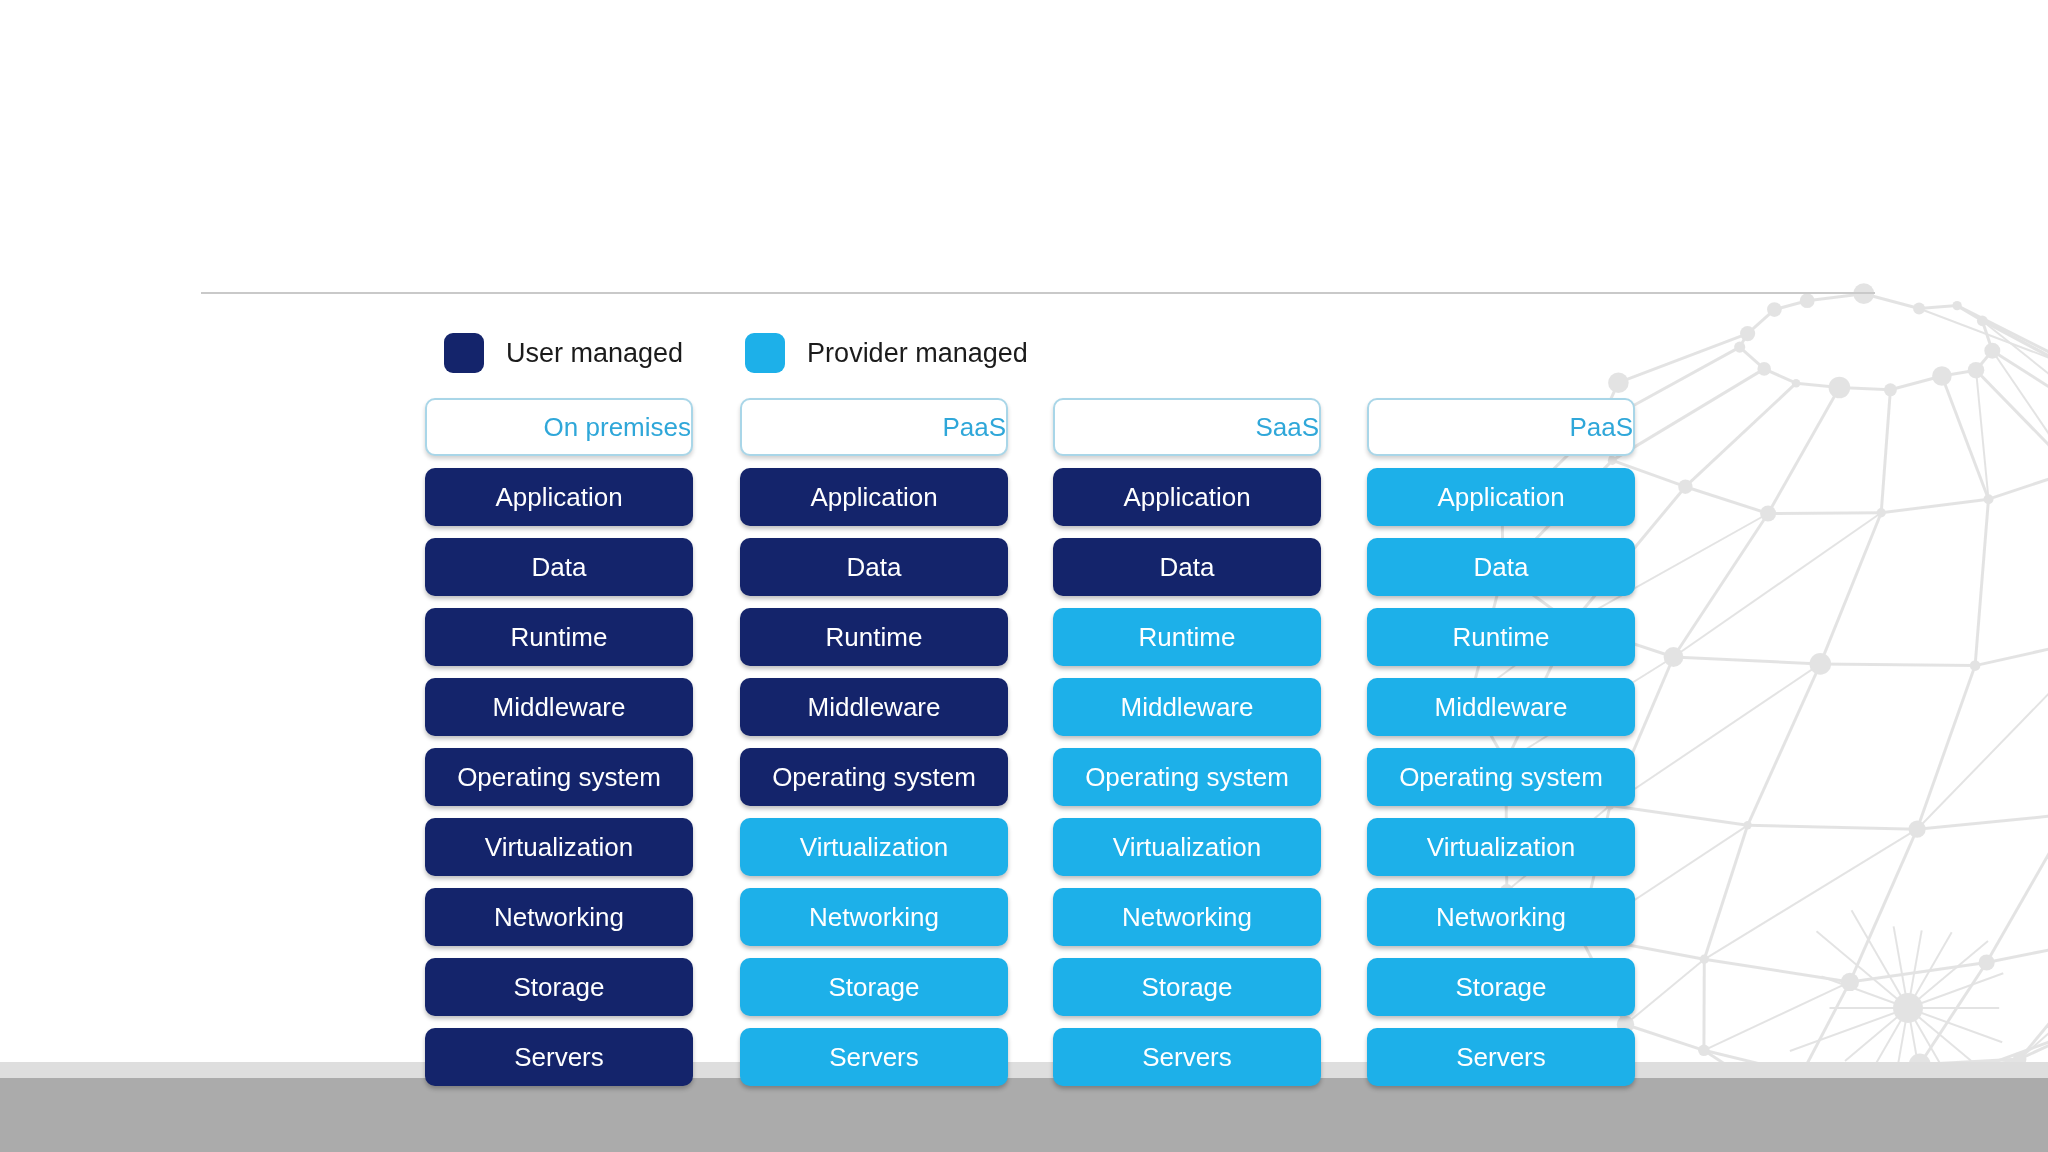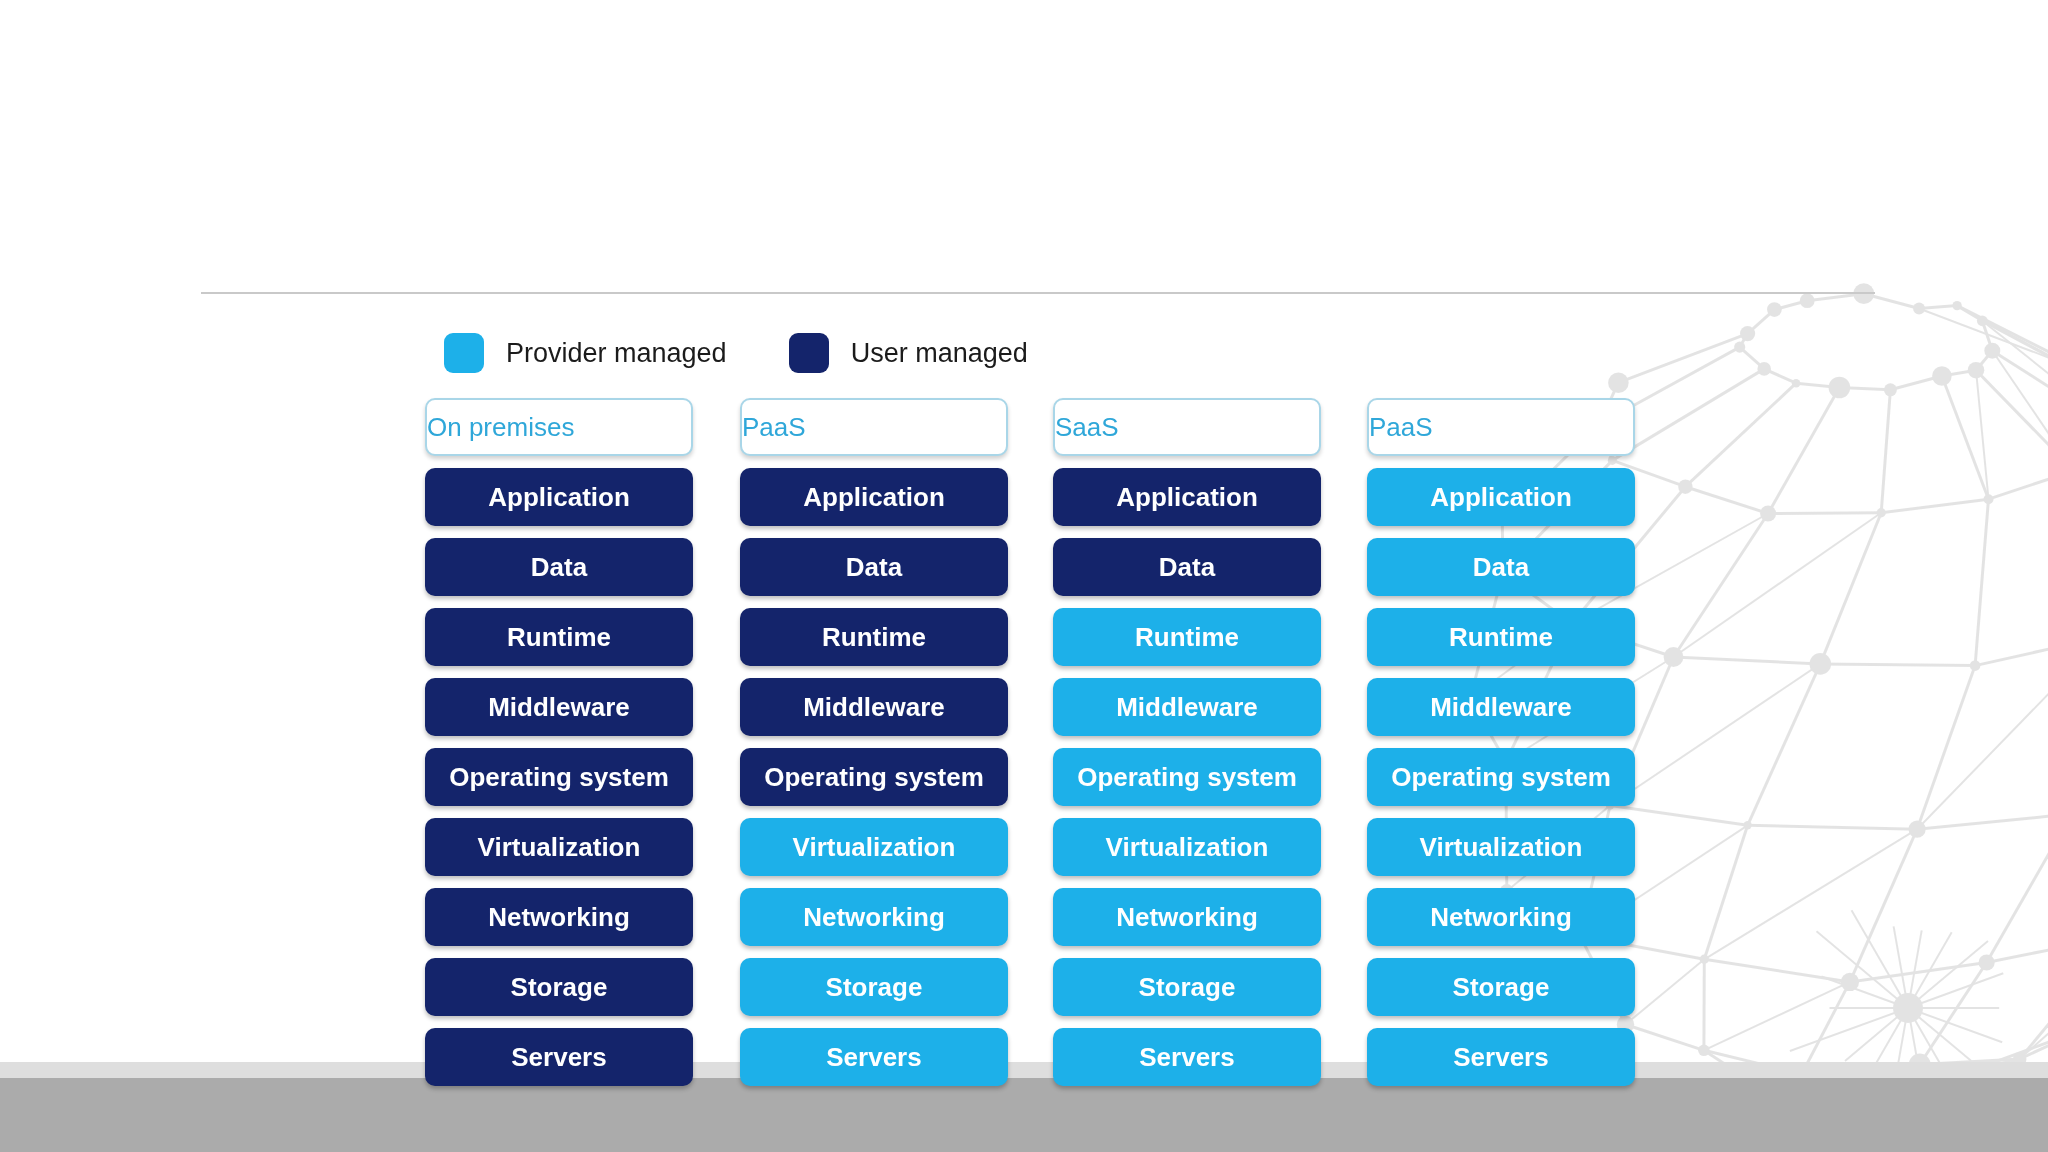--- a/index.html
+++ b/index.html
@@ -25,51 +25,51 @@
   #legend{position:absolute;left:444px;top:333px;height:40px;z-index:3;display:flex;gap:62px;}
   .legend-item{display:flex;align-items:center;gap:22px;}
   .legend-swatch{width:40px;height:40px;border-radius:9px;}
   .legend-label{font-size:27px;font-weight:500;color:var(--legend-text,#1b1b1b);white-space:nowrap;}
   
   #diagram{position:absolute;left:0;top:0;width:2048px;height:1152px;z-index:3;}
   .col-header{
     position:absolute;height:54px;border-radius:10px;
     background:#fff;border:2px solid var(--header-border,#a9d6e8);
     color:var(--header-text,#2fa7d9);
-    font-size:26px;font-weight:500;text-align:left;line-height:54px;
+    font-size:26px;font-weight:500;text-align:right;line-height:54px;
     box-shadow:0 3px 4px rgba(0,0,0,0.18);
   }
   .layer-box{
     position:absolute;height:58px;border-radius:10px;
-    color:#fff;font-size:26px;font-weight:700;text-align:center;line-height:58px;
+    color:#fff;font-size:26px;font-weight:400;text-align:center;line-height:58px;
     box-shadow:0 3px 4px rgba(0,0,0,0.25);
   }
   .layer-box.user{background:var(--user-color,#14246b);}
   .layer-box.provider{background:var(--provider-color,#1db0e9);}
   
   #globe{position:absolute;left:1440px;top:270px;width:608px;height:810px;z-index:1;opacity:.6;}
   
   #footer-strip{position:absolute;left:0;top:1062px;width:2048px;height:16px;background:var(--footer-strip,#dedede);z-index:2;}
   #footer-bar{position:absolute;left:0;top:1078px;width:2048px;height:74px;background:var(--footer-bar,#ababab);z-index:2;}
 </style>
 </head>
 <body>
 
 <div id="stage">
 
   <div id="title-rule" style="background: rgb(201, 201, 201);"></div>
 
   <div id="legend">
       <div class="legend-item">
+        <div class="legend-swatch" style="background: rgb(20, 36, 107);"></div>
+        <span class="legend-label">User managed</span>
+      </div>
+      <div class="legend-item">
         <div class="legend-swatch" style="background: rgb(29, 176, 233);"></div>
         <span class="legend-label">Provider managed</span>
-      </div>
-      <div class="legend-item">
-        <div class="legend-swatch" style="background: rgb(20, 36, 107);"></div>
-        <span class="legend-label">User managed</span>
       </div>
     </div>
 
   <svg id="globe" viewBox="1440 270 608 810" xmlns="http://www.w3.org/2000/svg">
       <g stroke="#d2d2d2" fill="none">
         <line x1="1857.0" y1="1091.7" x2="1910.2" y2="1102.8" stroke-width="3"></line>
         <line x1="1857.0" y1="1091.7" x2="1919.7" y2="1064.5" stroke-width="3"></line>
         <line x1="1857.0" y1="1091.7" x2="2019.7" y2="1058.9" stroke-width="2"></line>
         <line x1="1910.2" y1="1102.8" x2="1949.3" y2="1078.6" stroke-width="3"></line>
         <line x1="1910.2" y1="1102.8" x2="2019.7" y2="1058.9" stroke-width="3"></line>

